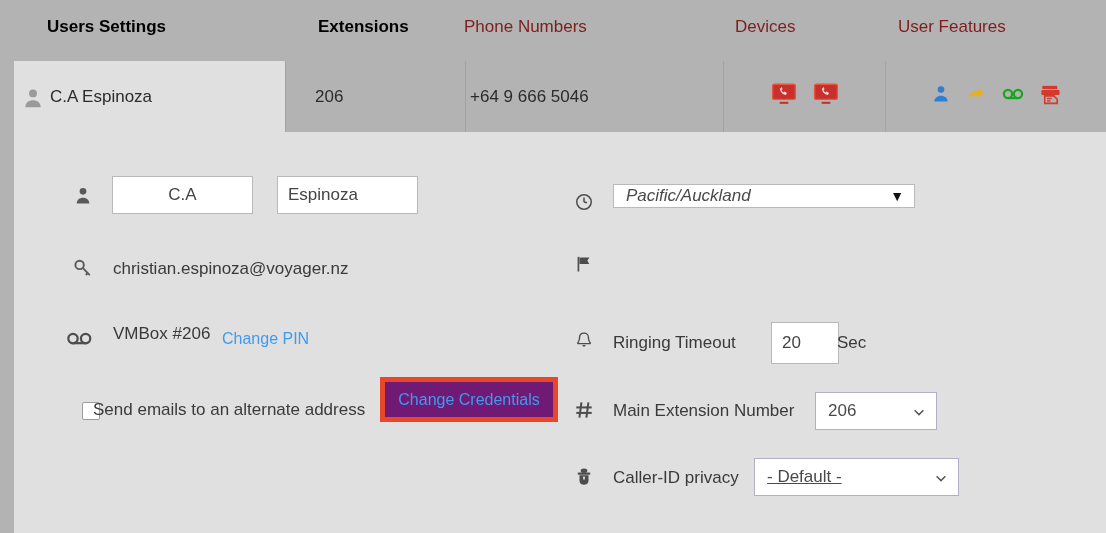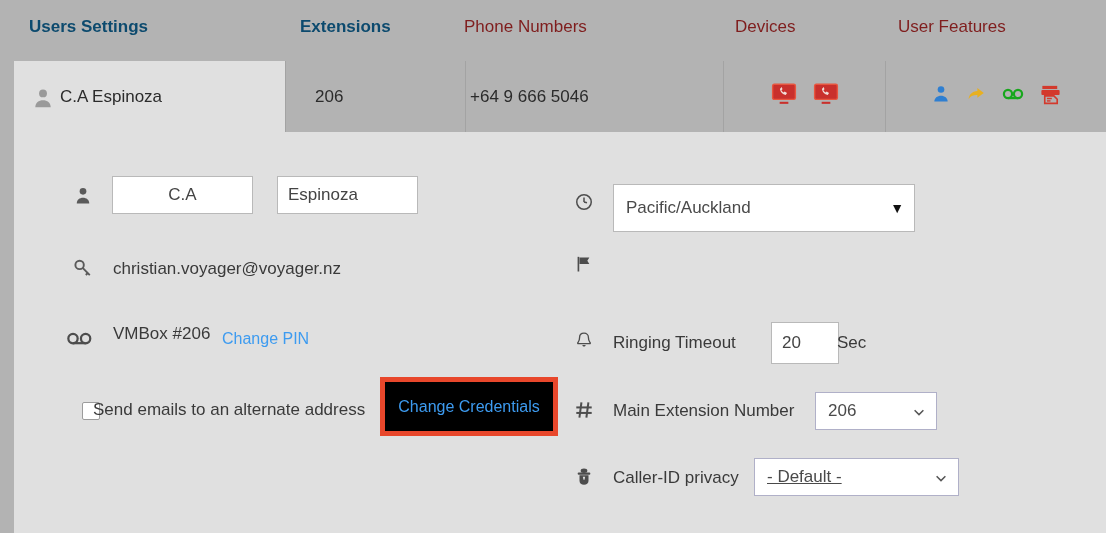--- a/index.html
+++ b/index.html
@@ -14,21 +14,21 @@
   
   #topnav {
     position: absolute; left: 0; top: 0; width: 1106px; height: 61px;
     background: #b3b3b3;
   }
   .nav-item {
     position: absolute; top: 16px;
     font-size: 17px; color: #7f1d1d; white-space: nowrap;
     line-height: 22px;
   }
-  .nav-item.bold { font-weight: bold; color: #0c4a6e; }
+  .nav-item.bold { font-weight: bold; color: #000000; margin-left: 18px; }
 
   
   #left-gutter {
     position: absolute; left: 0; top: 61px; width: 14px; height: 472px;
     background: #b3b3b3;
   }
 
   
   #record-row {
     position: absolute; left: 14px; top: 61px; width: 1092px; height: 71px;
@@ -63,22 +63,22 @@
     background: #ffffff; border: 1px solid #b9b9b9;
     font-family: "Liberation Sans", sans-serif;
     font-size: 17px; color: #444; padding: 0 10px;
     line-height: 36px;
   }
   .plain-text { font-size: 17px; color: #3a3a3a; white-space: nowrap; }
   .link { font-size: 16px; color: #3d9bf0; white-space: nowrap; cursor: pointer; }
 
   
   #hl-box {
-    position: absolute; left: 366px; top: 245px; width: 178px; height: 59px;
-    border: 5px solid #e8472b; background: #000000;
+    position: absolute; left: 366px; top: 245px; width: 178px; height: 45px;
+    border: 5px solid #e8472b; background: #701a75;
   }
   #hl-inner {
     position: absolute; left: 0; top: 0; width: 100%; height: 100%;
     display: flex; align-items: center; justify-content: center;
   }
 
   .chkbox {
     width: 18px; height: 18px; background: #fff;
     border: 1px solid #9c9c9c; border-radius: 2px;
     display: inline-block;
@@ -107,21 +107,21 @@
     <div class="nav-item bold" style="left:300px">Extensions</div>
     <div class="nav-item" style="left:464px">Phone Numbers</div>
     <div class="nav-item" style="left:735px">Devices</div>
     <div class="nav-item" style="left:898px">User Features</div>
   </div>
 
   <div id="left-gutter"></div>
 
   <div id="record-row">
 
-    <div class="rcell active" style="left:0px; width:271px; padding-left:18px;">
+    <div class="rcell active" style="left:0px; width:271px; padding-left:8px;">
       <span class="avatar-ico">
         <svg width="22" height="22" viewBox="0 0 24 24">
           <circle cx="12" cy="7" r="4.3" fill="#9a9a9a"></circle>
           <path d="M3.6 22c0-4.7 3.8-7.6 8.4-7.6s8.4 2.9 8.4 7.6z" fill="#9a9a9a"></path>
         </svg>
       </span>
       <span class="cell-text">C.A Espinoza</span>
     </div>
 
     <div class="rcell" style="left:271px; width:180px; padding-left:29px;">
@@ -195,21 +195,21 @@
     <input class="txtfield" type="text" style="position: absolute; left: 98px; top: 44px; width: 141px; height: 38px; text-align: center;" value="C.A">
     <input class="txtfield" type="text" style="position: absolute; left: 263px; top: 44px; width: 141px; height: 38px;" value="Espinoza">
 
     <span class="licon" style="left:55px; top:125px;">
       <svg width="22" height="22" viewBox="0 0 24 24">
         <circle cx="8.3" cy="8.6" r="4.6" fill="none" stroke="#5a5a5a" stroke-width="2.1"></circle>
         <line x1="11.6" y1="11.9" x2="19.4" y2="19.7" stroke="#5a5a5a" stroke-width="2.1"></line>
         <line x1="17.2" y1="17.5" x2="15.1" y2="19.6" stroke="#5a5a5a" stroke-width="2.1"></line>
       </svg>
     </span>
-    <span class="plain-text" style="position:absolute; left:99px; top:127px;">christian.voyager@voyager.nz</span>
+    <span class="plain-text" style="position:absolute; left:99px; top:127px;">christian.espinoza@voyager.nz</span>
 
     <div id="hl-box">
       <div id="hl-inner">
         <span class="link">Change Credentials</span>
       </div>
     </div>
 
     <span class="licon" style="left:52px; top:198px;">
       <svg width="28" height="20" viewBox="0 0 30 20">
         <circle cx="7.5" cy="8.5" r="5" fill="none" stroke="#4d4d4d" stroke-width="2.4"></circle>
@@ -223,21 +223,21 @@
     <span class="chkbox" style="position:absolute; left:68px; top:270px;"></span>
     <span class="plain-text" style="position:absolute; left:79px; top:268px;">Send emails to an alternate address</span>
 
     <span class="licon" style="left:556px; top:60px;">
       <svg width="20" height="20" viewBox="0 0 24 24">
         <circle cx="12" cy="12" r="8.7" fill="none" stroke="#4d4d4d" stroke-width="1.8"></circle>
         <line x1="12" y1="12" x2="12" y2="6.6" stroke="#4d4d4d" stroke-width="1.8"></line>
         <line x1="12" y1="12" x2="15.6" y2="12.8" stroke="#4d4d4d" stroke-width="1.8"></line>
       </svg>
     </span>
-    <div class="selbox" style="position:absolute; left:599px; top:52px; width:302px; height:48px;">
+    <div class="selbox" style="position:absolute; left:599px; top:52px; width:302px; height:24px;font-style:italic;">
       <span>Pacific/Auckland</span>
       <span class="caret-solid">▼</span>
     </div>
 
     <span class="licon" style="left:556px; top:122px;">
       <svg width="20" height="20" viewBox="0 0 24 24">
         <line x1="5.3" y1="3.4" x2="5.3" y2="21" stroke="#4d4d4d" stroke-width="2"></line>
         <path d="M6.6 4.3h11.8l-2.4 3.9 2.4 3.9H6.6z" fill="#4d4d4d"></path>
       </svg>
     </span>

